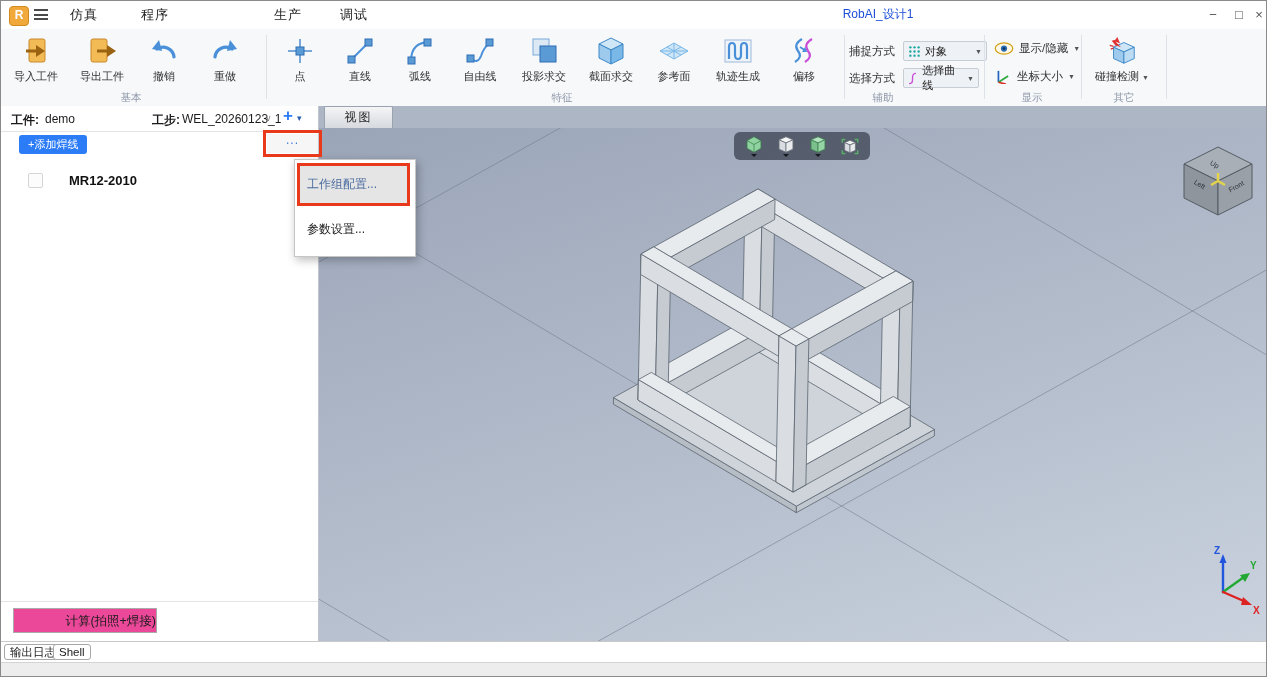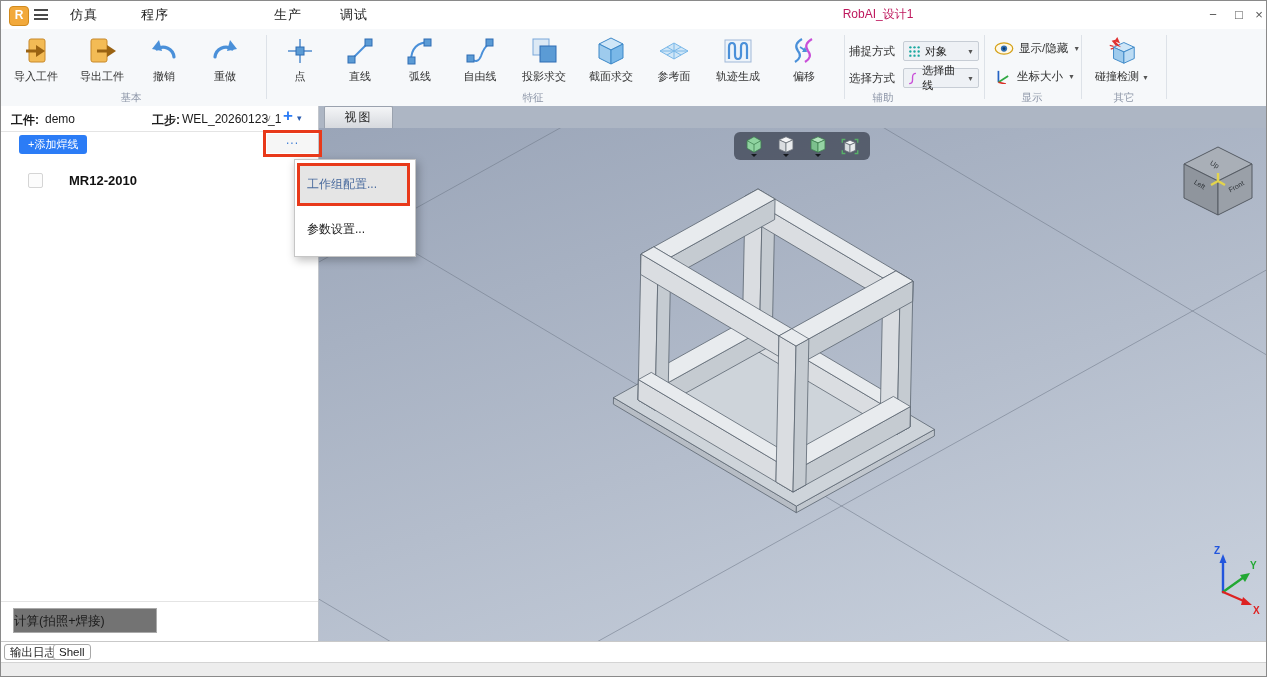--- a/index.html
+++ b/index.html
@@ -8,21 +8,21 @@
        box-sizing:border-box;overflow:hidden;-webkit-font-smoothing:antialiased;}
   .abs{position:absolute;}
   
   .titlebar{left:0;top:0;width:100%;height:28px;background:#ffffff;border-bottom:1px solid #e0e0e0;}
   .logo{left:8px;top:5px;width:18px;height:18px;background:#f2a93b;border:1px solid #d18a1d;border-radius:4px;
         color:#fff;font-weight:bold;font-size:12px;text-align:center;line-height:17px;}
   .burger{left:33px;top:8px;width:14px;height:11px;}
   .burger div{height:2px;background:#4a4a4a;margin-bottom:2.5px;}
   .mtab{top:0;height:27px;line-height:27px;font-size:13px;color:#1e1e1e;text-align:center;letter-spacing:1px;}
   .mtab.active{background:#0f766e;border:1px solid #d6d6d6;border-bottom:1px solid #fbfbfb;border-radius:3px 3px 0 0;margin-top:40px;}
-  .wintitle{top:0;height:27px;line-height:27px;font-size:12px;color:#be185d;transform:translateX(-50%);}
+  .wintitle{top:0;height:27px;line-height:27px;font-size:12px;color:#1d4ed8;transform:translateX(-50%);}
   .winbtn{top:0;width:24px;height:27px;line-height:27px;text-align:center;color:#555;font-size:13px;}
   
   .ribbon{left:0;top:28px;width:100%;height:77px;background:#f6f8fa;border-bottom:1px solid #ccd2d9;}
   .rbtn{top:34px;display:flex;flex-direction:column;align-items:center;}
   .rbtn svg{width:32px;height:32px;flex:none;}
   .rlbl{font-size:11px;color:#333;margin-top:2px;white-space:nowrap;}
   .rgroup{top:90px;font-size:10.5px;color:#8d96a8;transform:translateX(-50%);white-space:nowrap;}
   .rsep{top:34px;width:1px;height:64px;background:#dde2e8;}
   .ddlabel{font-size:11.5px;color:#333;white-space:nowrap;}
   .ddbox{display:flex;align-items:center;background:#eef1f5;border:1px solid #c7cdd5;border-radius:2px;
@@ -35,22 +35,22 @@
   .lp-row1{font-size:12px;color:#1b1b1b;}
   .bold{font-weight:bold;}
   .addbtn{left:18px;top:134px;background:#2b7cf6;color:#fff;font-size:11px;border-radius:3px;
           padding:3px 9px;line-height:13px;}
   .morebtn{left:266px;top:133px;width:51px;height:19px;background:#f6f6f6;text-align:center;
            color:#3a7bd5;font-size:12px;line-height:12px;letter-spacing:1px;}
   .redbox{border:3px solid #e8391a;box-sizing:border-box;z-index:30;}
   .chk{left:27px;top:172px;width:13px;height:13px;border:1px solid #d5d5d5;background:#fcfcfc;border-radius:2px;}
   .weldname{left:68px;top:172px;font-size:13px;font-weight:bold;color:#111;}
   .lp-div{background:#e4e4e4;height:1px;}
-  .calcbtn{left:12px;top:607px;width:144px;height:25px;background:#737373;border:1px solid #aaaaaa;
-           color:#1c1c1c;font-size:12.5px;text-align:left;line-height:24px;box-sizing:border-box;}
+  .calcbtn{left:12px;top:607px;width:144px;height:25px;background:#ec4899;border:1px solid #aaaaaa;
+           color:#1c1c1c;font-size:12.5px;text-align:right;line-height:24px;box-sizing:border-box;}
   .simbtn{left:161px;top:607px;width:144px;height:25px;background:#fdfdfd;border:1px solid #dcdcdc;
           color:#b8b8b8;font-size:12.5px;text-align:center;line-height:24px;box-sizing:border-box;}
   
   .ctxmenu{left:293px;top:158px;width:120px;height:96px;background:#ffffff;border:1px solid #c6c6c6;
            box-shadow:2px 3px 9px rgba(0,0,0,.28);z-index:25;}
   .ctxitem1{left:297px;top:163px;width:110px;height:40px;background:#e5e5e5;color:#4a6b9e;font-size:12px;
             display:flex;align-items:center;padding-left:9px;box-sizing:border-box;z-index:26;}
   .ctxitem2{left:299px;top:216px;width:108px;height:24px;color:#222;font-size:12px;
             display:flex;align-items:center;padding-left:7px;box-sizing:border-box;z-index:26;}
   
@@ -202,21 +202,21 @@
     <svg viewBox="0 0 32 32">
       <path d="M7 27 q8 -5 3 -11 q-5 -7 4 -12" fill="none" stroke="#4a90d9" stroke-width="2.2"></path>
       <path d="M17 27 q8 -5 3 -11 q-5 -7 4 -12" fill="none" stroke="#c94fd8" stroke-width="2.2"></path>
       <path d="M12 12 L18 16" stroke="#4a90d9" stroke-width="1.6"></path>
       <path d="M19 17 L14 17 L17 12 z" fill="#4a90d9"></path>
     </svg>
     <span class="rlbl">偏移</span>
   </div>
 
   <div class="abs ddlabel" style="left:848px;top:43px;">捕捉方式</div>
-  <div class="abs ddbox" style="left:902px;top:40px;width:76px;">
+  <div class="abs ddbox" style="left:902px;top:40px;width:84px;">
     <svg width="13" height="13" viewBox="0 0 22 22">
       <g fill="#1ba8a0">
         <circle cx="4" cy="4" r="2"></circle>
           <circle cx="11" cy="4" r="2"></circle>
           <circle cx="18" cy="4" r="2"></circle>
         <circle cx="4" cy="11" r="2"></circle>
           <circle cx="11" cy="11" r="2"></circle>
           <circle cx="18" cy="11" r="2"></circle>
         <circle cx="4" cy="18" r="2"></circle>
           <circle cx="11" cy="18" r="2"></circle>
@@ -261,21 +261,21 @@
       <polygon points="19,17 30,12 30,24 19,29" fill="#bcdcf4" stroke="#3c88c8"></polygon>
       <polygon points="12,1 15,8 10,6 16,12 8,9 11,11 6,5 10,4" fill="#e03131"></polygon>
       <path d="M4 10 l4 1 M5 14 l3 -1" stroke="#e03131" stroke-width="1.4"></path>
     </svg>
     <span class="rlbl">
       <span>碰撞检测</span> <span class="ddcaret">▼</span>
     </span>
   </div>
 
   <div class="abs rgroup" style="left:130px;">基本</div>
-  <div class="abs rgroup" style="left:532px;">特征</div>
+  <div class="abs rgroup" style="left:561px;">特征</div>
   <div class="abs rgroup" style="left:882px;">辅助</div>
   <div class="abs rgroup" style="left:1031px;">显示</div>
   <div class="abs rgroup" style="left:1123px;">其它</div>
   <div class="abs rsep" style="left:265px;"></div>
   <div class="abs rsep" style="left:843px;"></div>
   <div class="abs rsep" style="left:983px;"></div>
   <div class="abs rsep" style="left:1080px;"></div>
   <div class="abs rsep" style="left:1165px;"></div>
 
   <div class="abs lpanel"></div>

